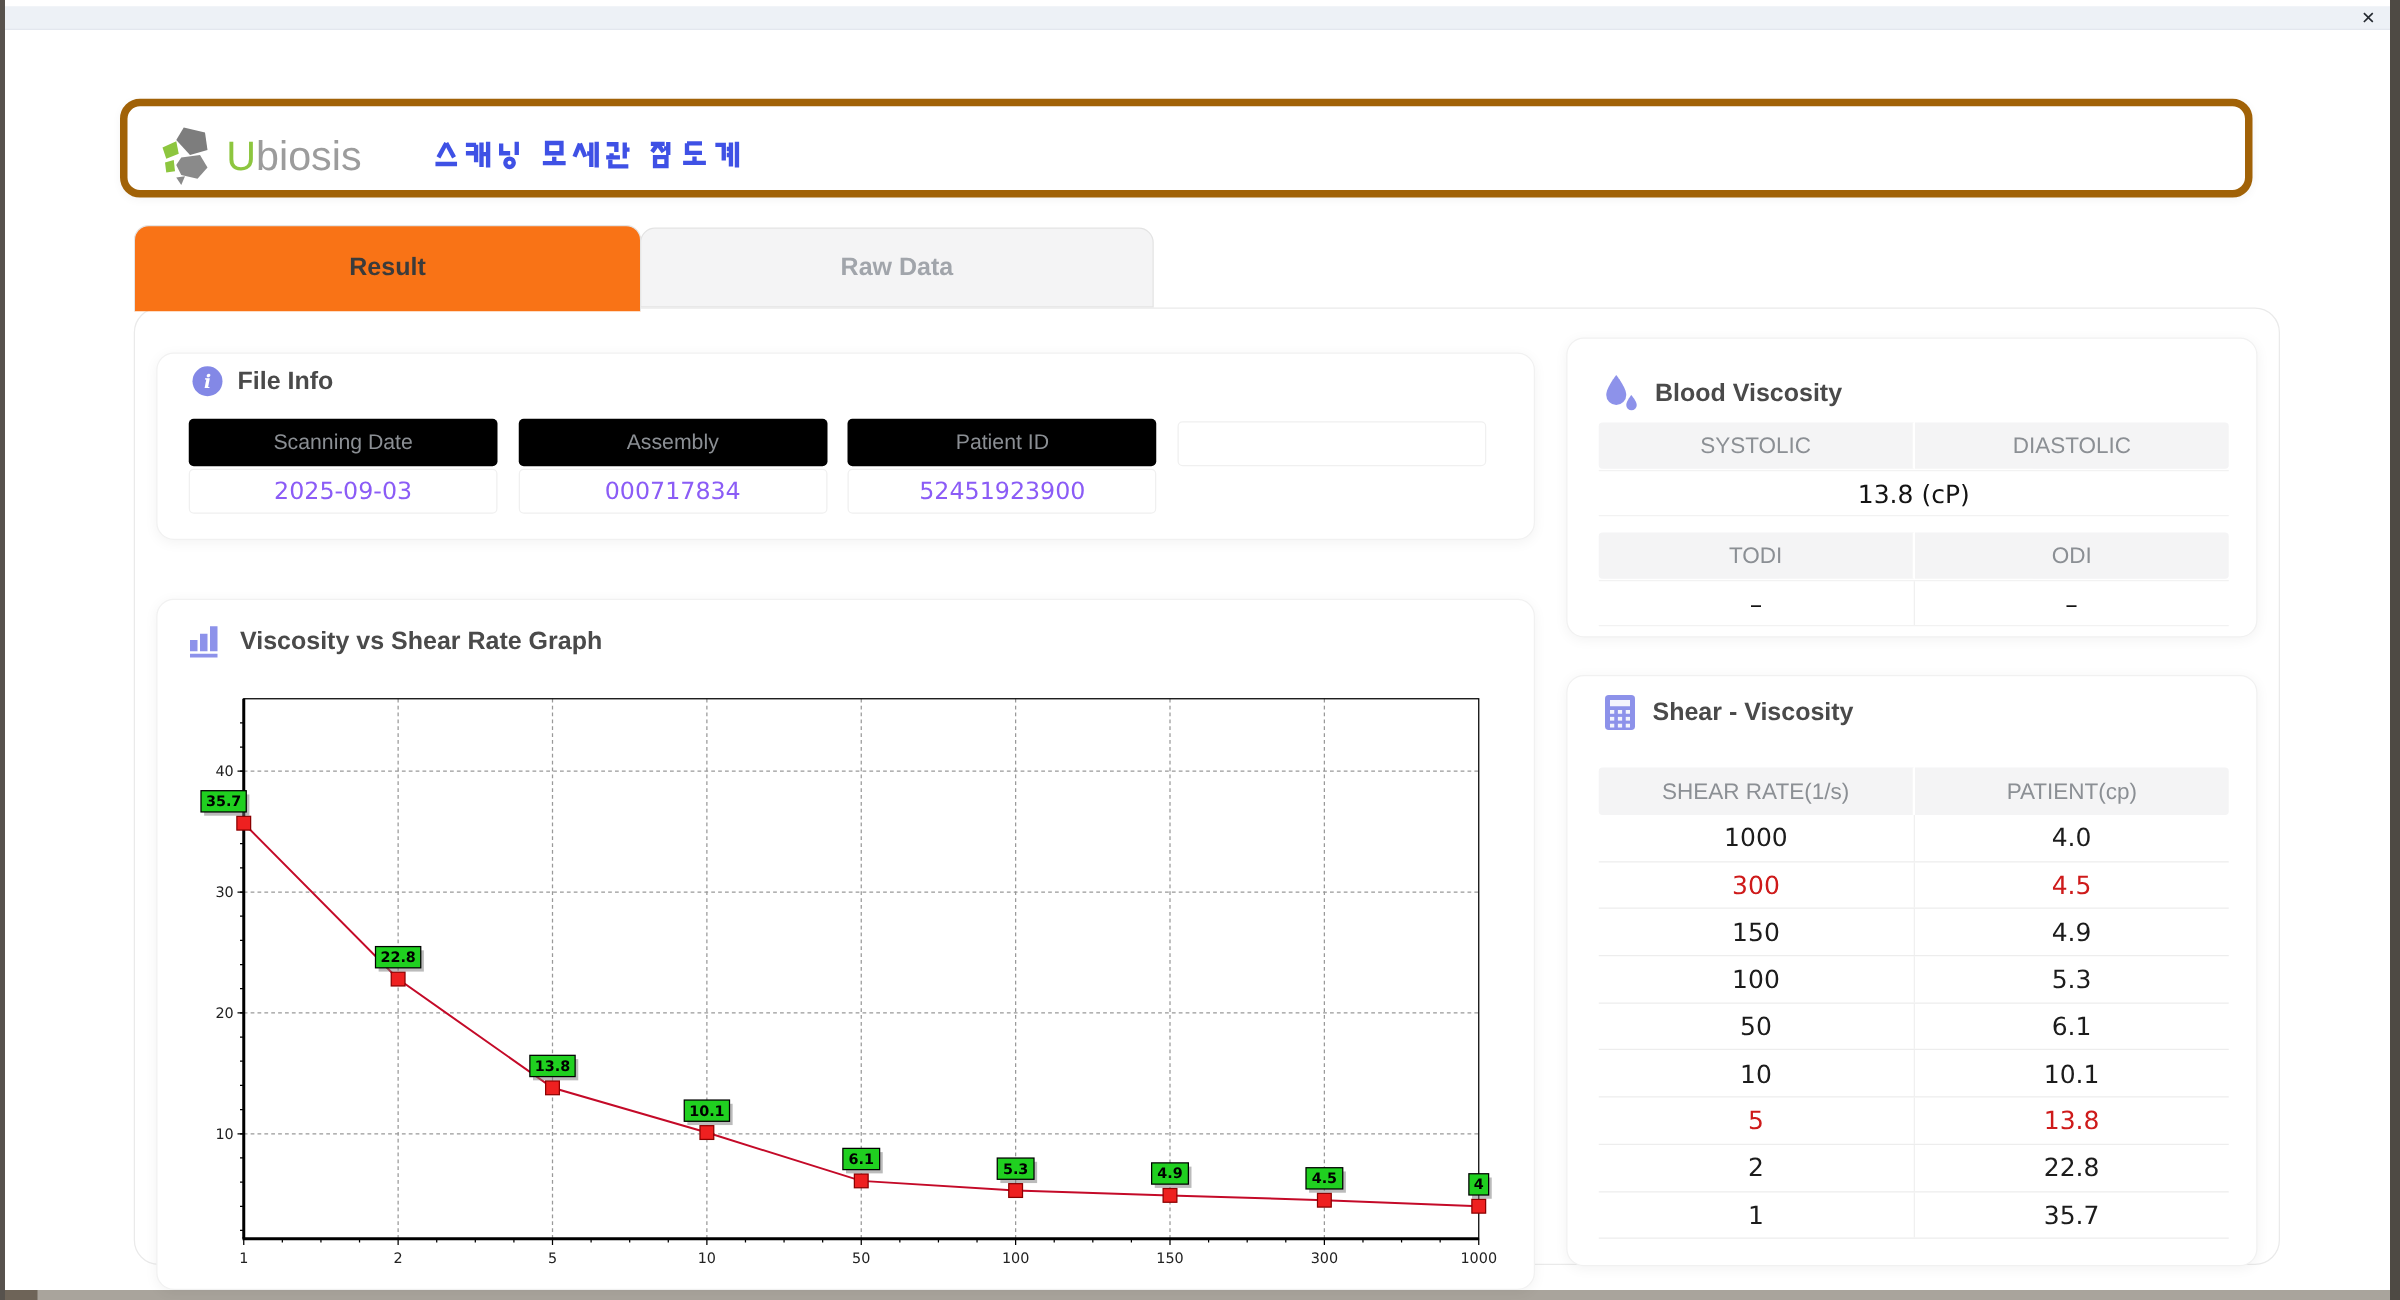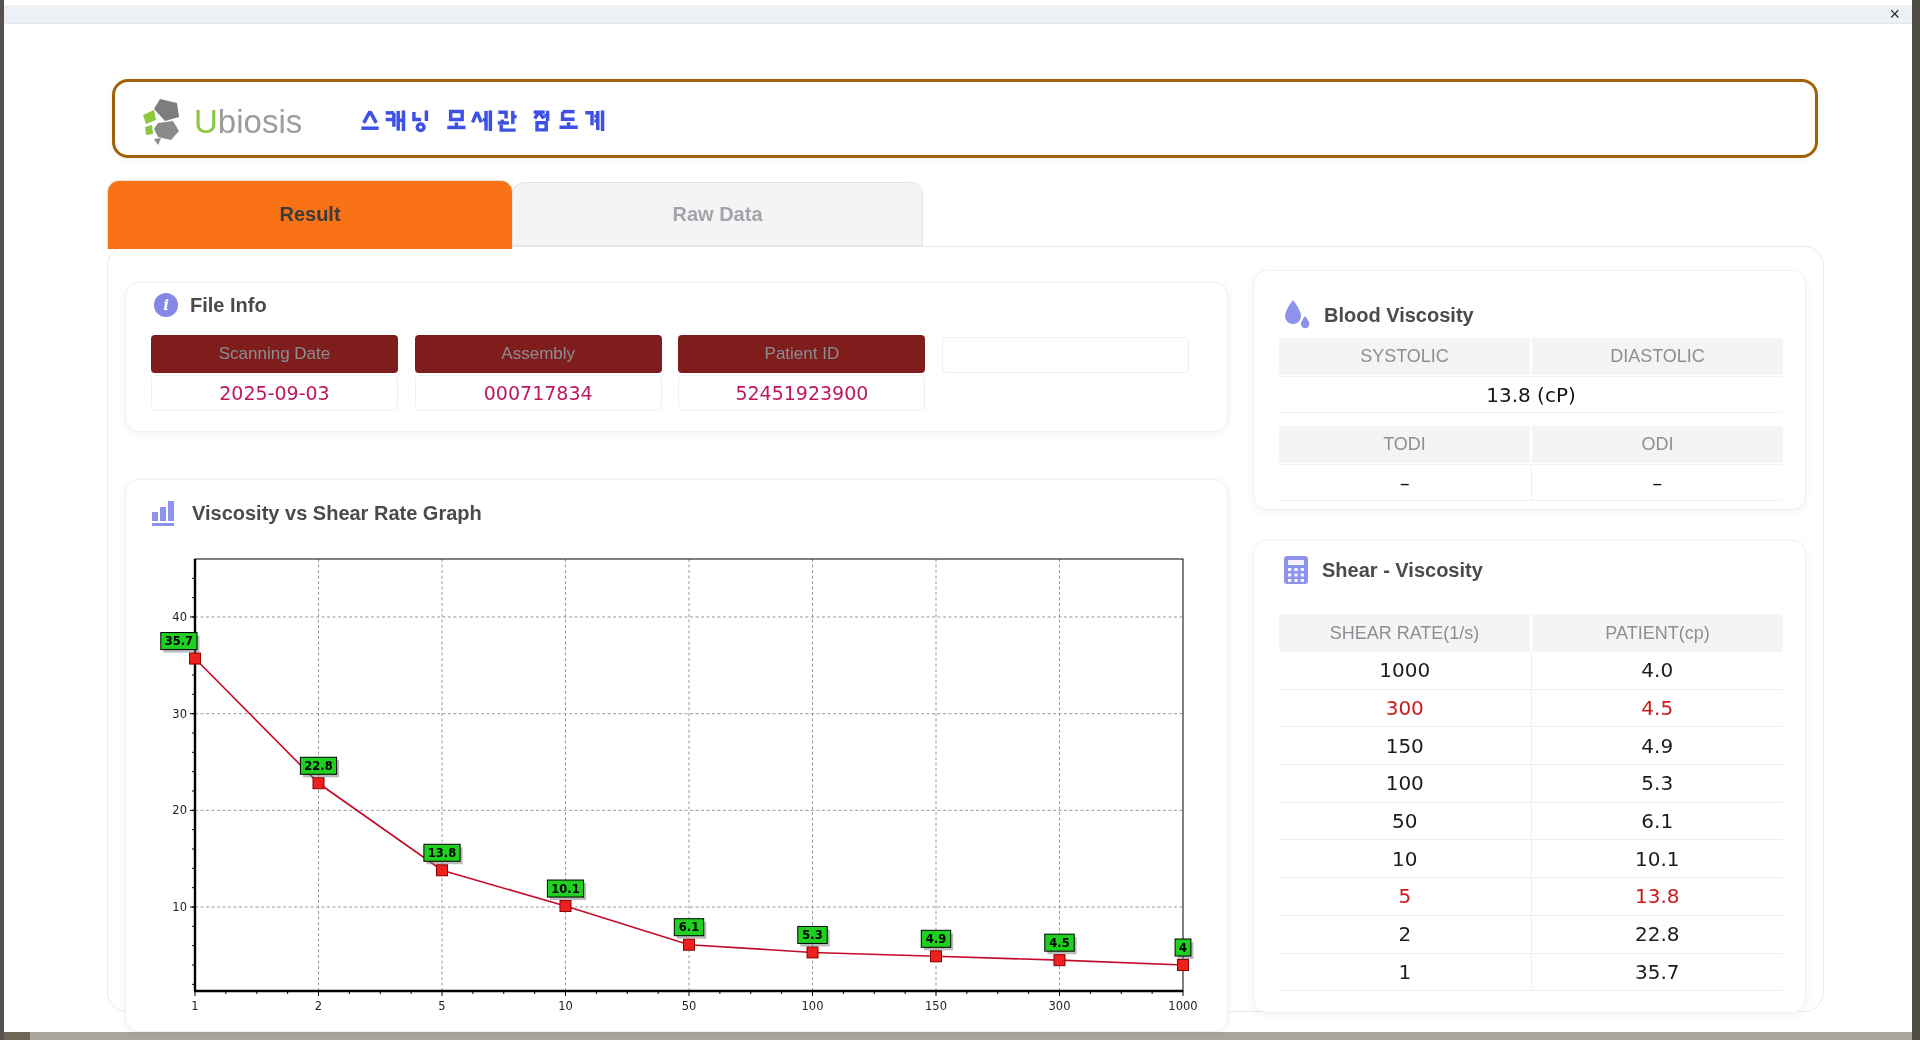--- a/index.html
+++ b/index.html
@@ -4,41 +4,41 @@
 <style>
   * { margin:0; padding:0; box-sizing:border-box; }
   html,body { width:1920px; height:1040px; background:#fff; font-family:"Liberation Sans",sans-serif; overflow:hidden; }
   .page { position:relative; width:1920px; height:1040px; background:#fff; }
   .edge-left { position:absolute; left:0; top:0; width:4px; height:1040px; background:#57524d; }
   .edge-right { position:absolute; left:1912px; top:0; width:8px; height:1040px; background:#4e4a44; }
   .edge-bottom { position:absolute; left:4px; top:1032px; width:1908px; height:8px; background:#a9a49c; }
   .edge-bottom-dark { position:absolute; left:4px; top:1032px; width:26px; height:8px; background:#6e6458; }
   .titlebar { position:absolute; left:4px; top:5px; width:1908px; height:19px; background:#edf1f6; border-bottom:1px solid #e3e7ee; }
   .close-btn { position:absolute; right:12px; top:-1px; font-size:18px; color:#252a31; line-height:20px; font-weight:400; cursor:default; }
-  .header-card { position:absolute; left:112px; top:79px; width:1706px; height:79px; background:#fff; border:3px solid #a16207; border-radius:16px; box-shadow:0 2px 8px rgba(0,0,0,.045); }
+  .header-card { position:absolute; left:96px; top:79px; width:1706px; height:79px; background:#fff; border:6px solid #a16207; border-radius:16px; box-shadow:0 2px 8px rgba(0,0,0,.045); }
   .logo { position:absolute; left:24px; top:16px; height:48px; display:flex; align-items:center; }
   .logo-text { font-size:33px; letter-spacing:0; margin-left:5px; }
   .logo-u { color:#8dc63f; font-weight:500; }
   .logo-rest { color:#9c9c9c; font-weight:400; }
   .app-title { position:absolute; left:243px; top:22px; height:36px; color:#3f51e5; }
   .tab { position:absolute; font-weight:700; font-size:20px; text-align:center; }
   .tab-result { left:107px; top:180px; width:406px; height:69px; background:#f97316; border:1px solid #e5e5e5; border-bottom:none; border-radius:12px 12px 0 0; color:#3b3b3b; line-height:66px; z-index:3; }
   .tab-raw { left:512px; top:182px; width:411px; height:64px; background:#f4f4f5; border:1px solid #e3e3e3; border-radius:12px 12px 0 0; color:#a1a5ab; line-height:62px; z-index:2; }
   .container { position:absolute; left:107px; top:246px; width:1717px; height:766px; background:#fff; border:1px solid #eaeaea; border-radius:20px; z-index:1; }
   .card { position:absolute; background:#fff; border:1px solid #f1f1f1; border-radius:14px; box-shadow:0 2px 10px rgba(0,0,0,.05); z-index:4; }
   .file-info { left:125px; top:282px; width:1103px; height:150px; }
   .graph-card { left:125px; top:479px; width:1103px; height:553px; }
   .bv-card { left:1253px; top:270px; width:553px; height:240px; }
   .shear-card { left:1253px; top:540px; width:553px; height:473px; }
   .panel-head { position:absolute; display:flex; align-items:center; gap:12px; }
   .panel-title { font-size:20px; font-weight:700; color:#4a4a4a; }
   .info-icon { width:24px; height:24px; border-radius:50%; background:#8388e6; color:#fff; font-size:15px; font-weight:700; display:flex; align-items:center; justify-content:center; font-family:"DejaVu Serif",serif; font-style:italic; }
   .fi-col { position:absolute; width:247px; }
-  .fi-head { height:38px; background:#7f1d1d; border-radius:4px; color:#8b8f94; font-size:17px; display:flex; align-items:center; justify-content:center; }
-  .fi-val { margin-top:2px; height:36px; background:#fff; border:1px solid #f0f0f0; border-radius:4px; color:#be185d; font-size:19px; font-family:"DejaVu Sans",sans-serif; display:flex; align-items:center; justify-content:center; }
+  .fi-head { height:38px; background:#000000; border-radius:4px; color:#8b8f94; font-size:17px; display:flex; align-items:center; justify-content:center; }
+  .fi-val { margin-top:2px; height:36px; background:#fff; border:1px solid #f0f0f0; border-radius:4px; color:#8b5cf6; font-size:19px; font-family:"DejaVu Sans",sans-serif; display:flex; align-items:center; justify-content:center; }
   .tbl-head-row { position:absolute; display:flex; width:504px; left:25px; }
   .tbl-head-cell { flex:1; background:#f4f4f5; color:#8b8f94; font-size:18px; display:flex; align-items:center; justify-content:center; }
   .tbl-head-cell:first-child { border-radius:3px 0 0 3px; border-right:2px solid #fff; }
   .tbl-head-cell:last-child { border-radius:0 3px 3px 0; }
   .tbl-val-row { position:absolute; display:flex; width:504px; left:25px; border:1px solid #f2f2f2; border-left:none; border-right:none; }
   .tbl-val-cell { flex:1; color:#141414; font-size:20px; font-family:"DejaVu Sans",sans-serif; display:flex; align-items:center; justify-content:center; }
   .tbl-val-cell + .tbl-val-cell { border-left:1px solid #f0f0f0; }
   .shear-row { display:flex; height:37.7px; border-bottom:1px solid #ededed; }
   .shear-cell { flex:1; display:flex; align-items:center; justify-content:center; font-size:20px; font-family:"DejaVu Sans",sans-serif; color:#1c1c1c; }
   .shear-cell + .shear-cell { border-left:1px solid #f0f0f0; }

